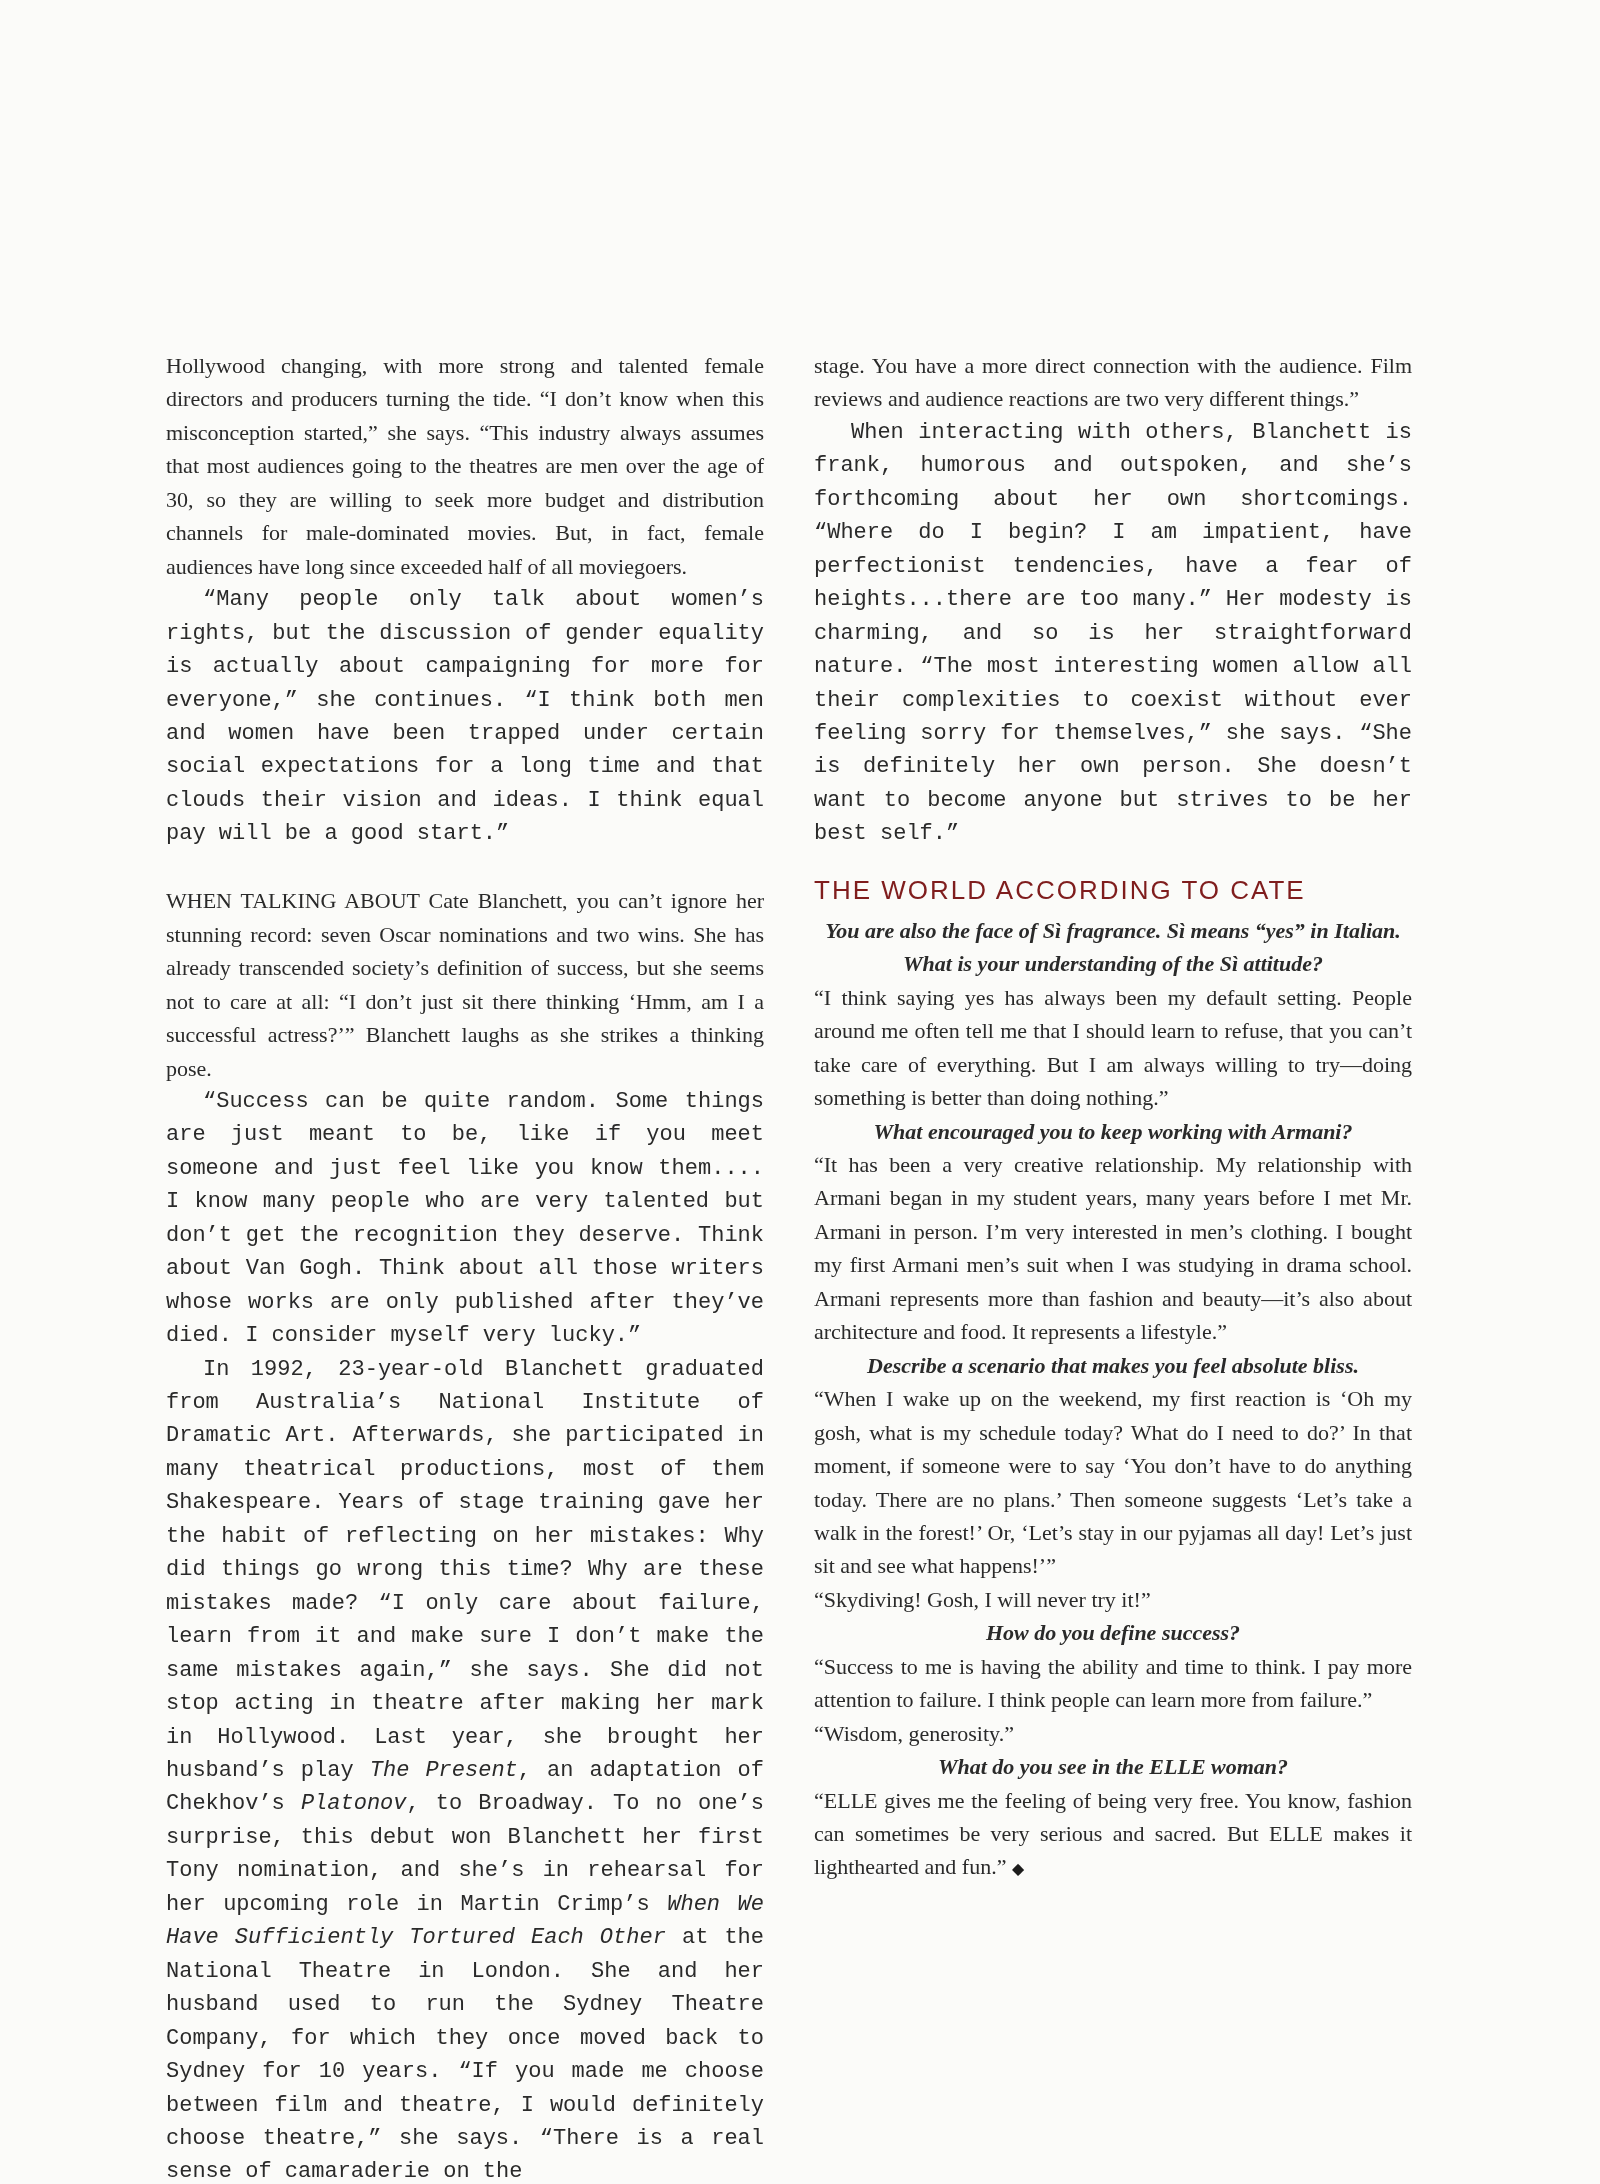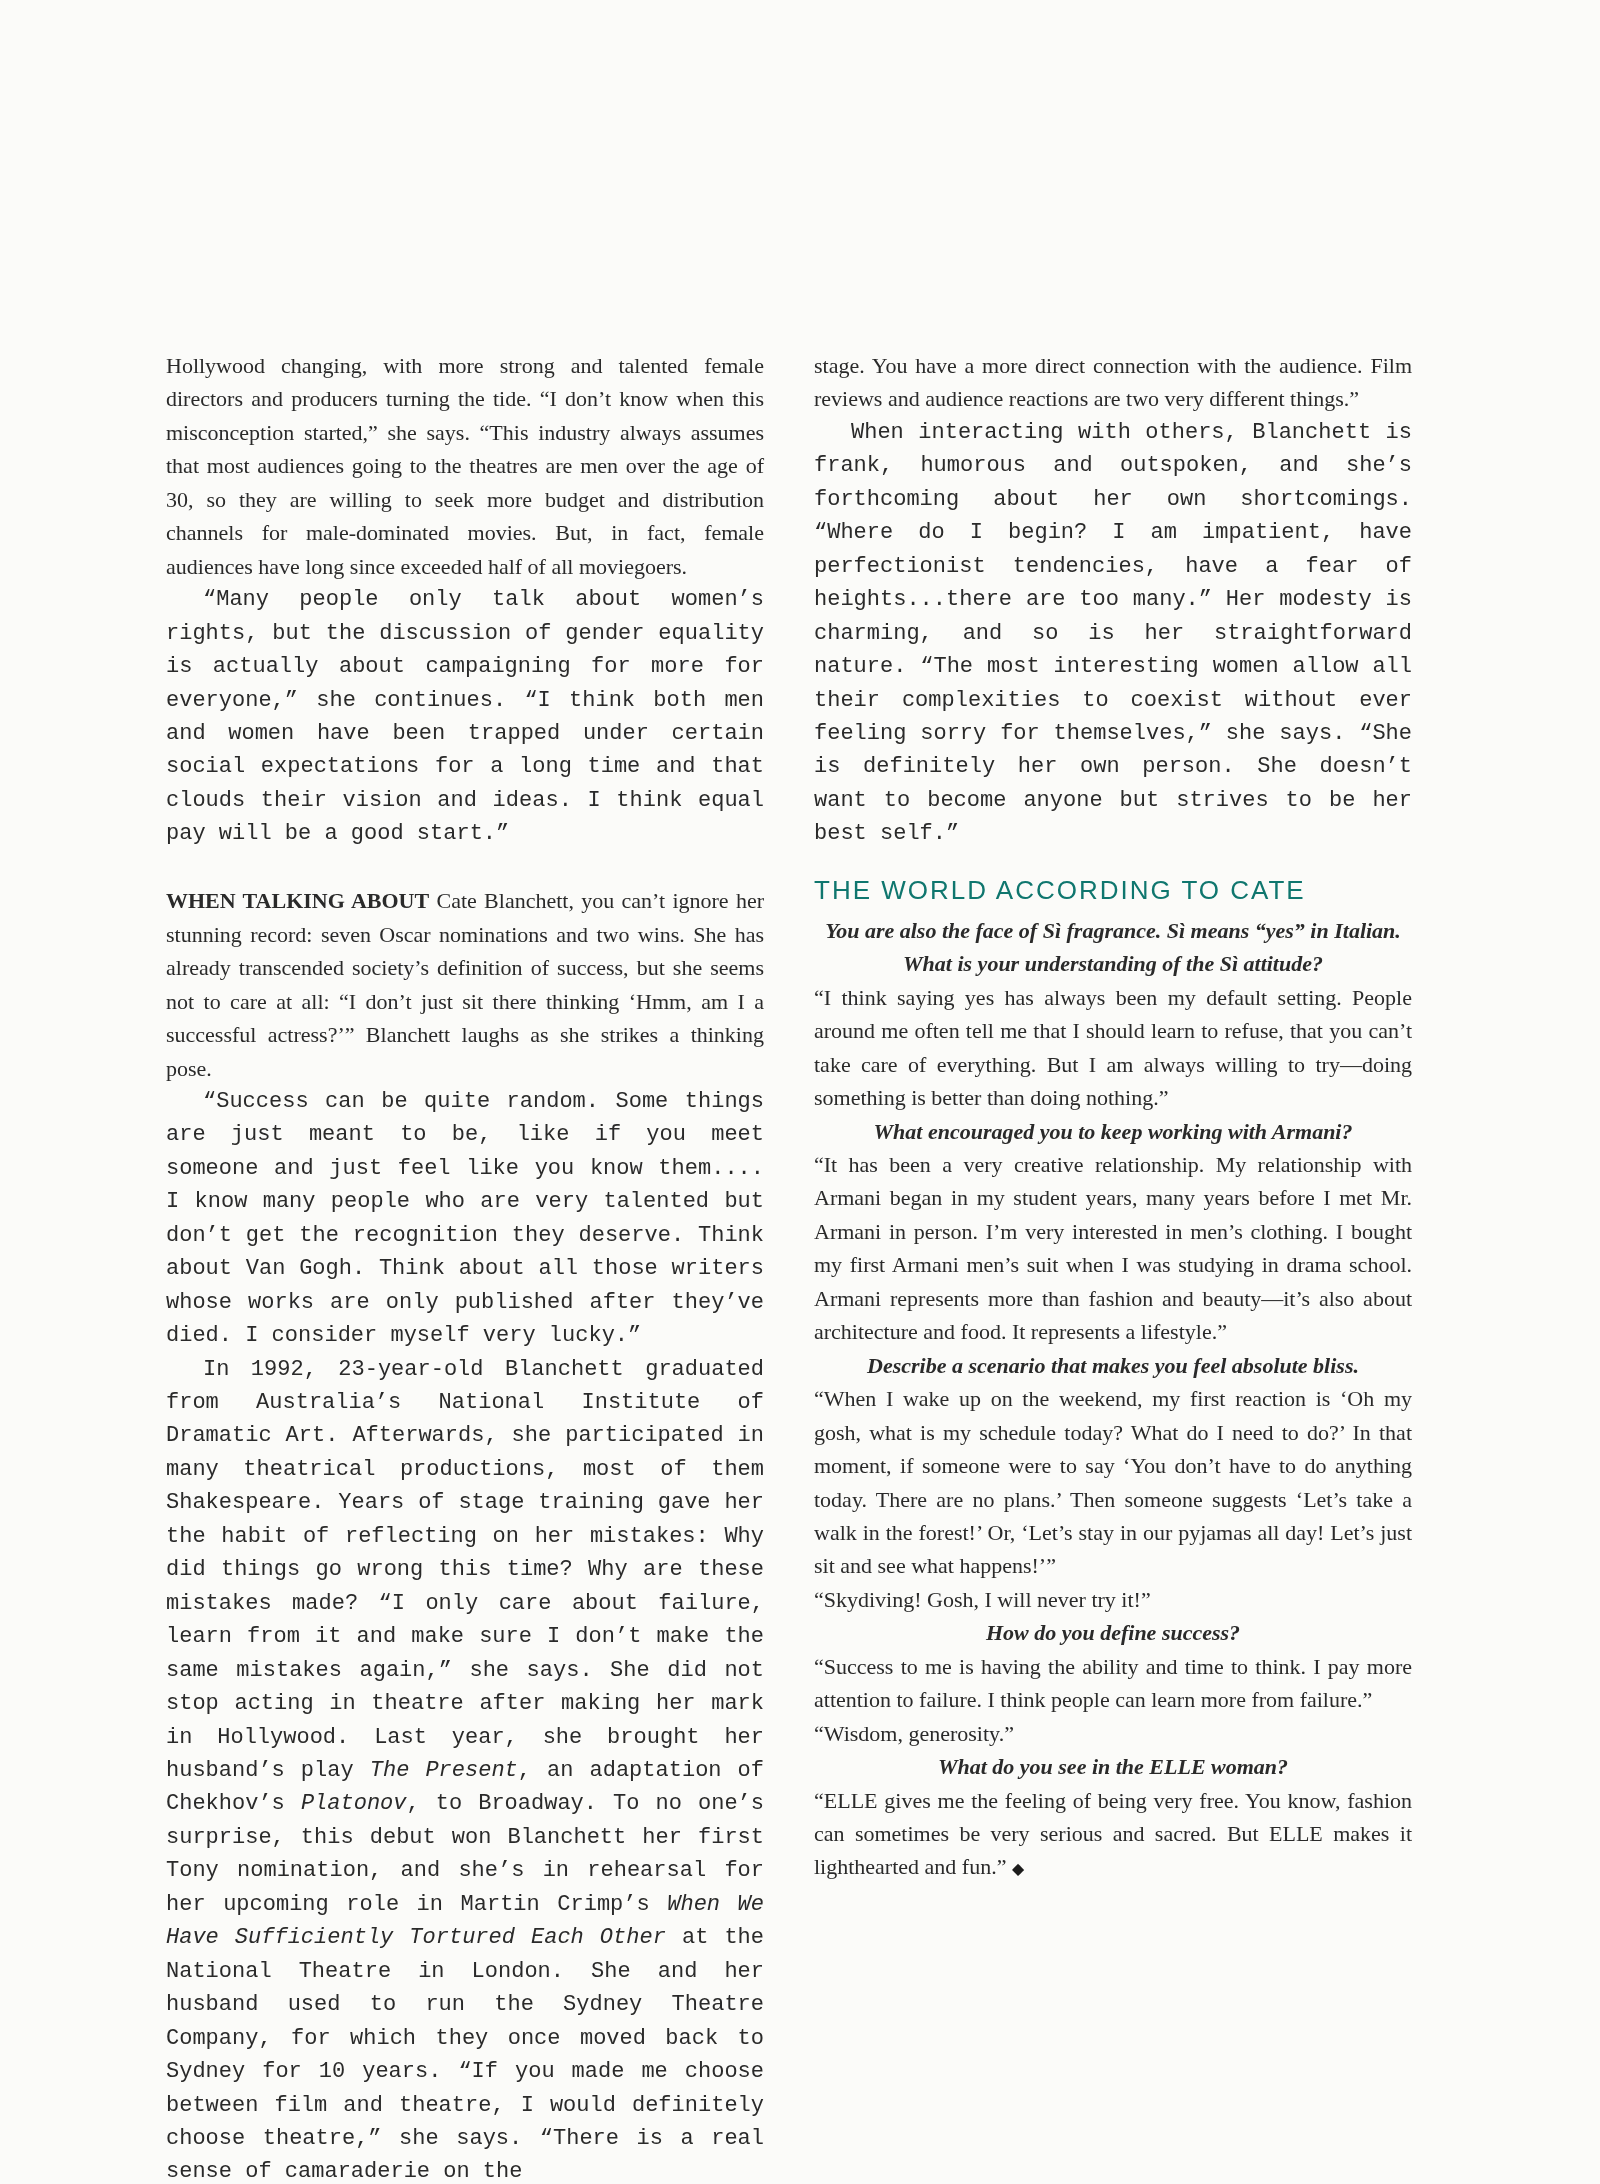--- a/index.html
+++ b/index.html
@@ -25,28 +25,28 @@
     width: 598px;
     font-size: 22px;
     line-height: 33.45px;
     text-align: justify;
   }
   .col-left  { left: 166px; }
   .col-right { left: 814px; }
   p { margin: 0; padding: 0; }
   p.indent { text-indent: 37px; font-family: Liberation Mono, monospace; }
   p.space-above { margin-top: 33.45px; }
-  .lead-in { font-weight: bold; }
+  .lead-in { font-weight: normal; }
   .italic { font-style: italic; }
   .section-heading {
     font-family: "Liberation Sans", sans-serif;
     font-weight: 400;
     font-size: 26px;
     letter-spacing: 2px;
-    color: #0f766e;
+    color: #7f1d1d;
     margin: 24px 0 9px 0;
     text-align: left;
     line-height: 30px;
     white-space: nowrap;
   }
   .q {
     font-weight: bold;
     font-style: italic;
     text-align: center;
   }

